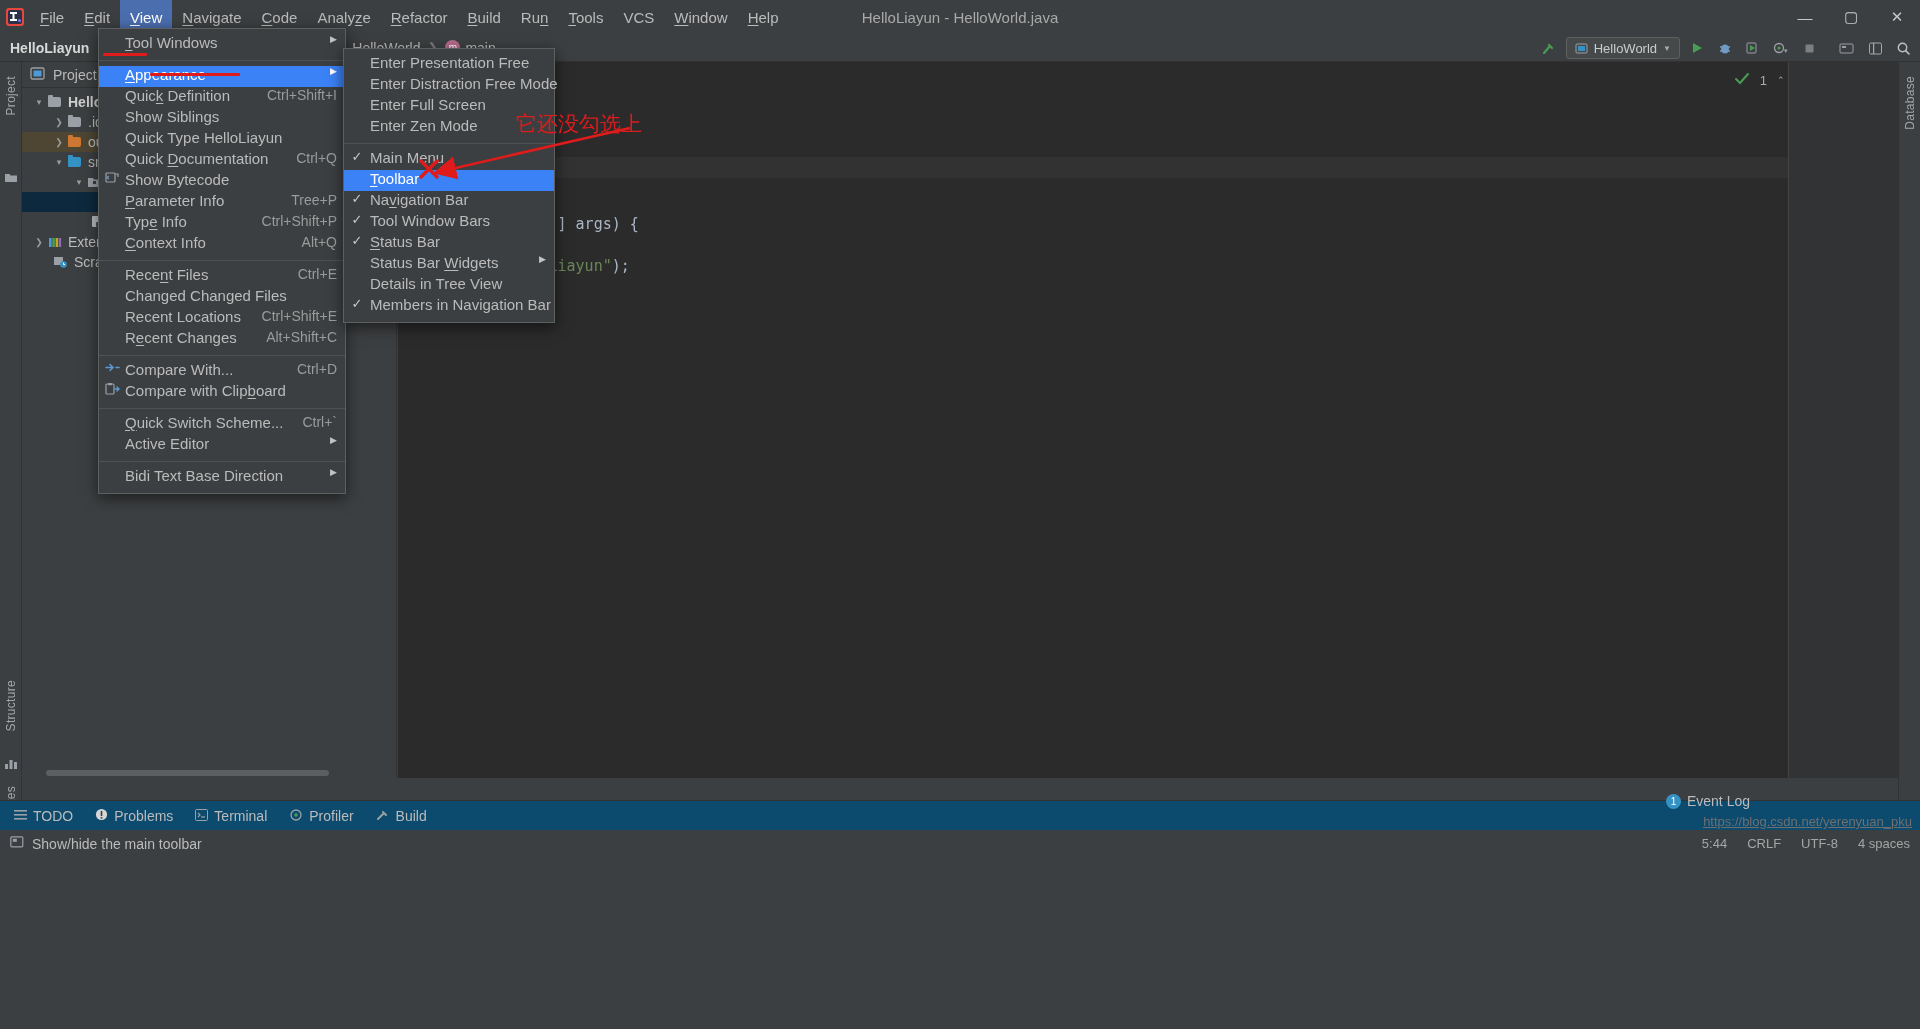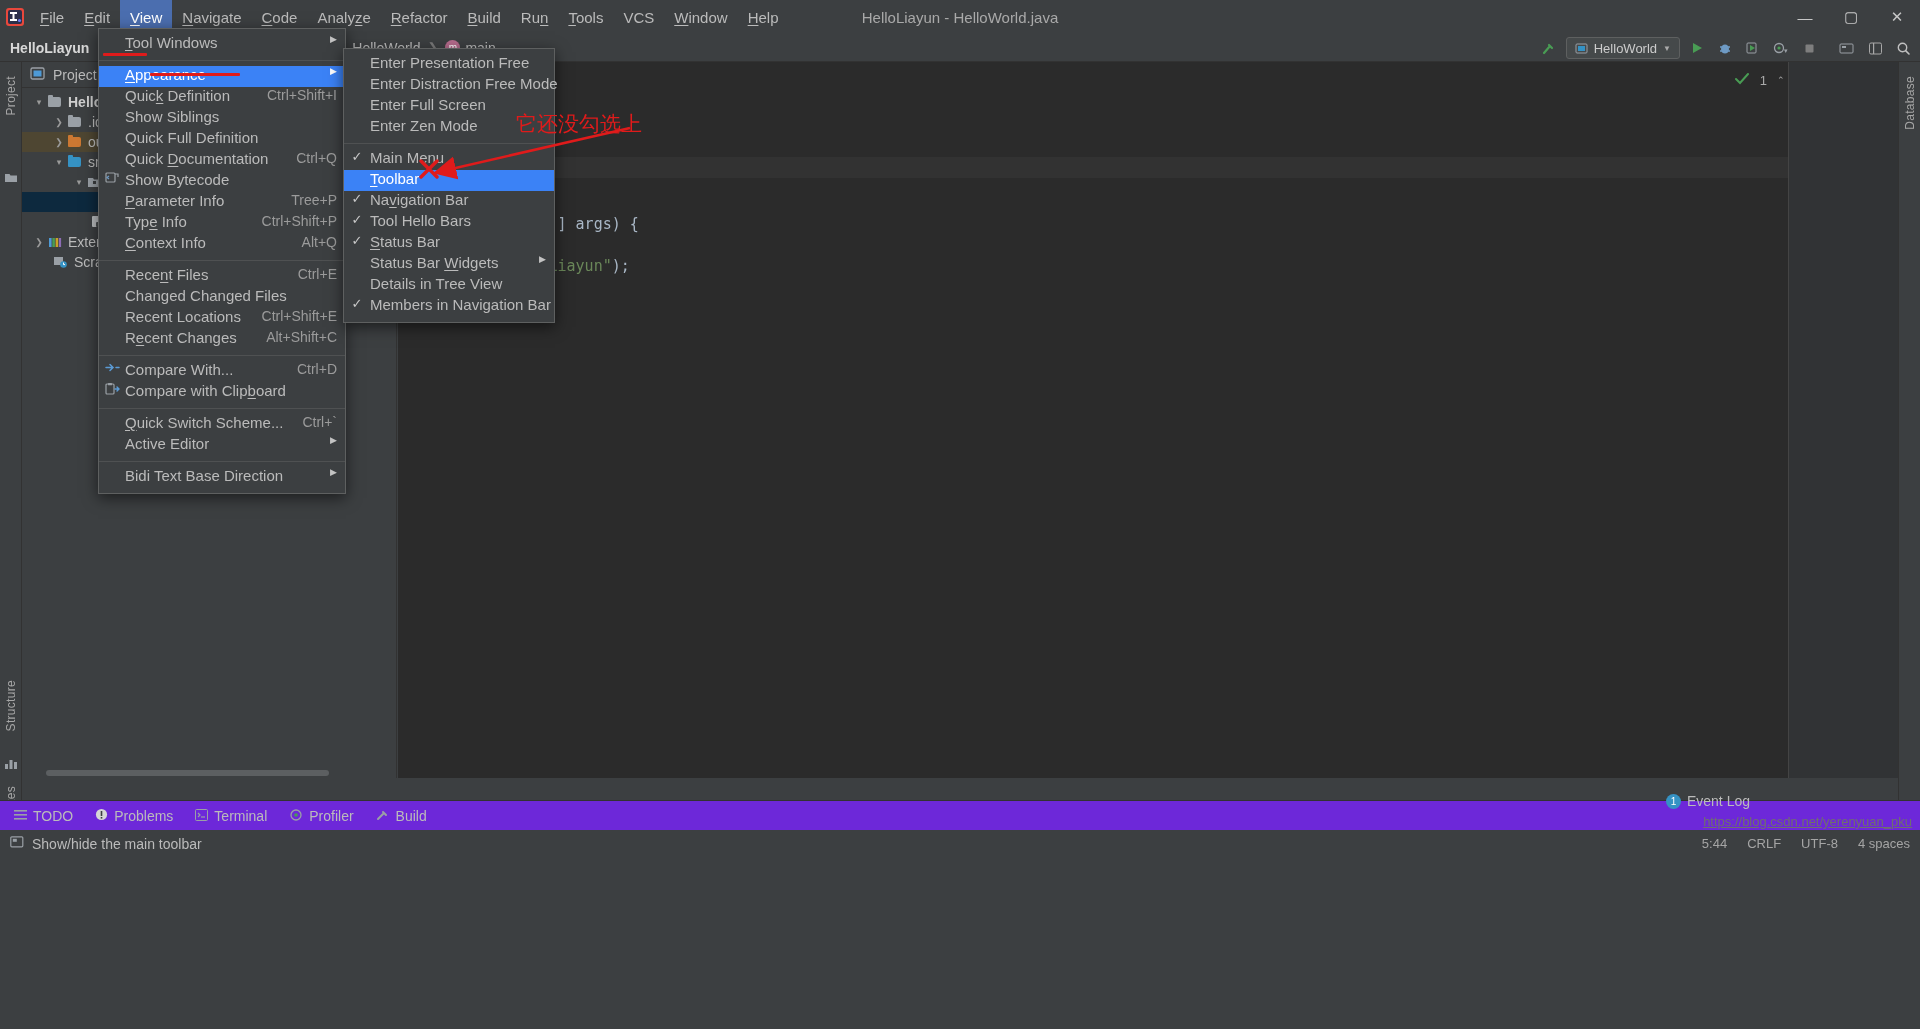--- a/index.html
+++ b/index.html
@@ -105,21 +105,21 @@
   .rightgut{ position:absolute; right:0; top:0; width:110px; height:716px; background:#313335; border-left:1px solid #444;}
   .insp{ position:absolute; right:96px; top:10px; display:flex; align-items:center; gap:10px; font-size:13px; color:#a9a9a9;}
   .caret-line{ position:absolute; left:0; top:95px; width:1390px; height:21px; background:#323232; }
 
   
   .rstripe{ position:absolute; right:0; top:62px; width:22px; height:753px; background:#3c3f41; border-left:1px solid #323232;}
 
   
   .bottombar{
     position:absolute; left:0; top:800px; width:1920px; height:30px;
-    background:#6d28d9; display:flex; align-items:center; gap:22px; padding-left:14px;
+    background:#0c4a6e; display:flex; align-items:center; gap:22px; padding-left:14px;
     border-top:1px solid #323232; font-size:14px; color:#bbbbbb;
   }
   .bb{ display:flex; align-items:center; gap:6px; }
   .statusbar{
     position:absolute; left:0; top:830px; width:1920px; height:27px;
     background:#3c3f41; display:flex; align-items:center; padding-left:10px;
     font-size:14px; color:#bbbbbb;
   }
   .statusright{ position:absolute; right:10px; top:0; height:27px; display:flex; align-items:center; gap:20px; font-size:13px; color:#a5a5a5;}
   .eventlog{ position:absolute; right:170px; top:793px; display:flex; align-items:center; gap:6px; font-size:14px; color:#bbbbbb;}
@@ -453,21 +453,21 @@
       <span class="gut"></span>
       <span class="txt">Quic<u>k</u> Definition</span>
       <span class="sc">Ctrl+Shift+I</span>
     </div>
     <div class="mrow">
       <span class="gut"></span>
       <span class="txt">Show Siblings</span>
     </div>
     <div class="mrow">
       <span class="gut"></span>
-      <span class="txt">Quick Full Definition</span>
+      <span class="txt">Quick Type HelloLiayun</span>
     </div>
     <div class="mrow">
       <span class="gut"></span>
       <span class="txt">Quick <u>D</u>ocumentation</span>
       <span class="sc">Ctrl+Q</span>
     </div>
     <div class="mrow">
       <span class="gut">
         <svg width="14" height="13" viewBox="0 0 14 13">
             <rect x="1" y="2" width="9" height="9" rx="1" fill="none" stroke="#9aa0a6" stroke-width="1.2"></rect>
@@ -581,21 +581,21 @@
     <div class="mrow sel">
       <span class="gut chk"></span>
       <span class="txt"><u>T</u>oolbar</span>
     </div>
     <div class="mrow">
       <span class="gut chk">✓</span>
       <span class="txt">Na<u>v</u>igation Bar</span>
     </div>
     <div class="mrow">
       <span class="gut chk">✓</span>
-      <span class="txt">Tool Hello Bars</span>
+      <span class="txt">Tool Window Bars</span>
     </div>
     <div class="mrow">
       <span class="gut chk">✓</span>
       <span class="txt"><u>S</u>tatus Bar</span>
     </div>
     <div class="mrow">
       <span class="gut chk"></span>
       <span class="txt">Status Bar <u>W</u>idgets</span>
       <span class="sub">▶</span>
     </div>

